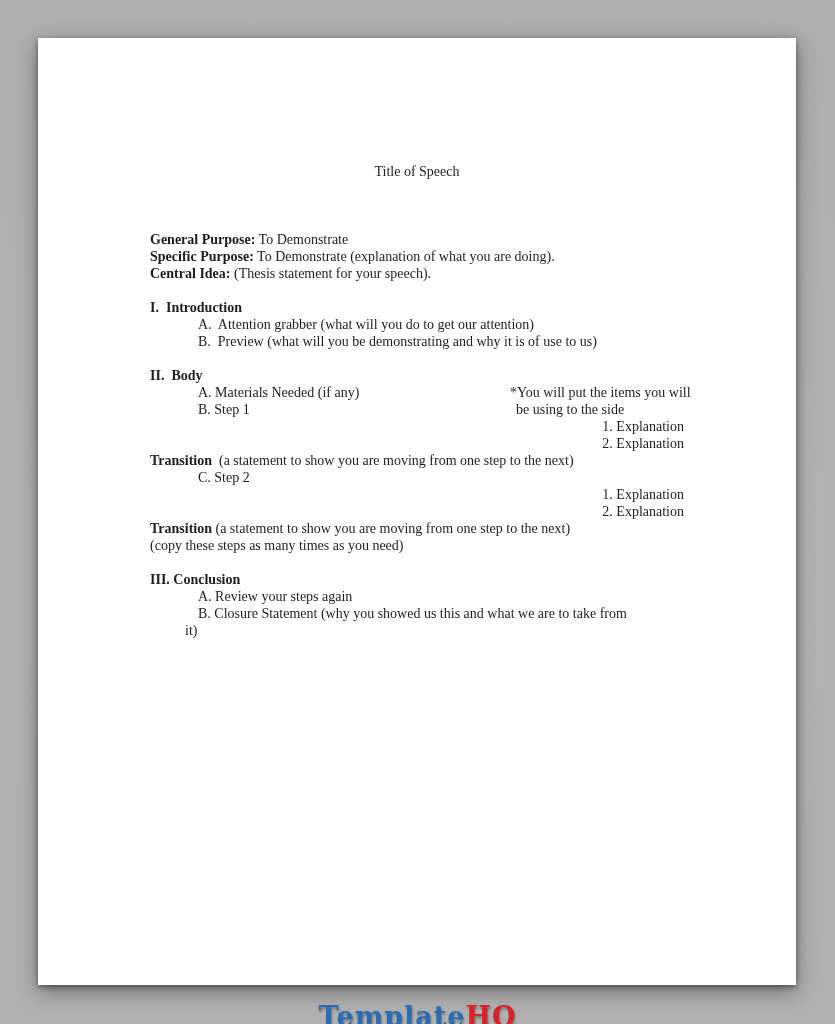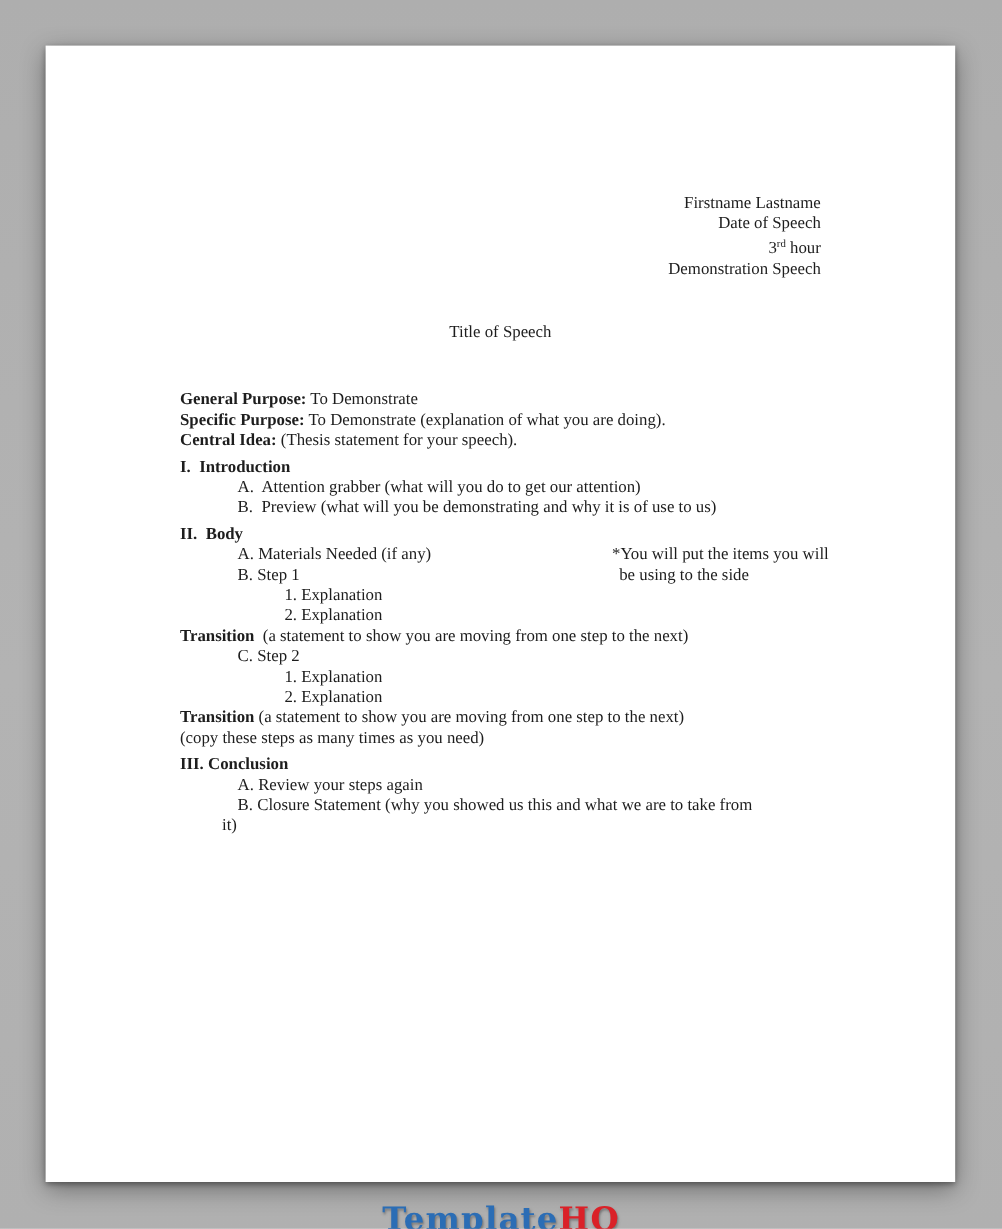--- a/index.html
+++ b/index.html
@@ -15,41 +15,40 @@
   }
   .content{
     position:absolute;left:112px;right:112px;top:89px;
     font-size:14px;line-height:17px;color:#1d1d1d;
     white-space:pre-wrap;
   }
   .doc-header{text-align:right;}
   .doc-title{text-align:center;margin-top:2px;}
   .line{position:relative;min-height:17px;}
   .i1{margin-left:48px;}
-  .i2{margin-left:87px;}
+  .i2{margin-left:87px;text-align:right;}
   .i3{margin-left:35px;}
-  .gap{margin-top:5px;}
+  .gap{margin-top:17px;}
   .b{font-weight:bold;}
   .sup{font-size:9px;vertical-align:5px;}
   .side-note{
     position:absolute;left:312px;top:0;width:240px;
     font-weight:normal;white-space:pre-wrap;
   }
   .side-note .n2{padding-left:6px;}
   .logo{
     position:absolute;left:0;top:1000px;width:100%;text-align:center;
     font-family:"DejaVu Serif",serif;font-weight:bold;
     font-size:27px;line-height:34px;letter-spacing:1px;
     text-shadow:1px 2px 2px rgba(70,70,70,0.55);
   }
 </style>
 </head>
 <body>
 
 <div class="paper">
   <div class="content">
-    <div class="doc-header"><div><span>Firstname Lastname</span></div><div><span>Date of Speech</span></div><div><span>3</span><span class="sup">rd</span><span> hour</span></div><div><span>Demonstration Speech</span></div></div>
     <div class="doc-title">Title of Speech</div>
     <div><div class="line i0 gap"><span class="b">General Purpose:</span><span> To Demonstrate</span></div><div class="line i0"><span class="b">Specific Purpose:</span><span> To Demonstrate (explanation of what you are doing).</span></div><div class="line i0"><span class="b">Central Idea:</span><span> (Thesis statement for your speech).</span></div><div class="line i0 gap"><span class="b">I.  Introduction</span></div><div class="line i1"><span>A.  Attention grabber (what will you do to get our attention)</span></div><div class="line i1"><span>B.  Preview (what will you be demonstrating and why it is of use to us)</span></div><div class="line i0 gap"><span class="b">II.  Body</span></div><div class="line i1"><span>A. Materials Needed (if any)</span><div class="side-note"><div>*You will put the items you will</div><div class="n2">be using to the side</div></div></div><div class="line i1"><span>B. Step 1</span></div><div class="line i2"><span>1. Explanation</span></div><div class="line i2"><span>2. Explanation</span></div><div class="line i0"><span class="b">Transition</span><span>  (a statement to show you are moving from one step to the next)</span></div><div class="line i1"><span>C. Step 2</span></div><div class="line i2"><span>1. Explanation</span></div><div class="line i2"><span>2. Explanation</span></div><div class="line i0"><span class="b">Transition</span><span> (a statement to show you are moving from one step to the next)</span></div><div class="line i0"><span>(copy these steps as many times as you need)</span></div><div class="line i0 gap"><span class="b">III. Conclusion</span></div><div class="line i1"><span>A. Review your steps again</span></div><div class="line i1"><span>B. Closure Statement (why you showed us this and what we are to take from</span></div><div class="line i3"><span>it)</span></div></div>
   </div>
 </div>
 
 <div class="logo"><span style="color: rgb(43, 109, 181);">Template</span><span style="color: rgb(218, 33, 40);">HQ</span></div>
 
 </body></html>

